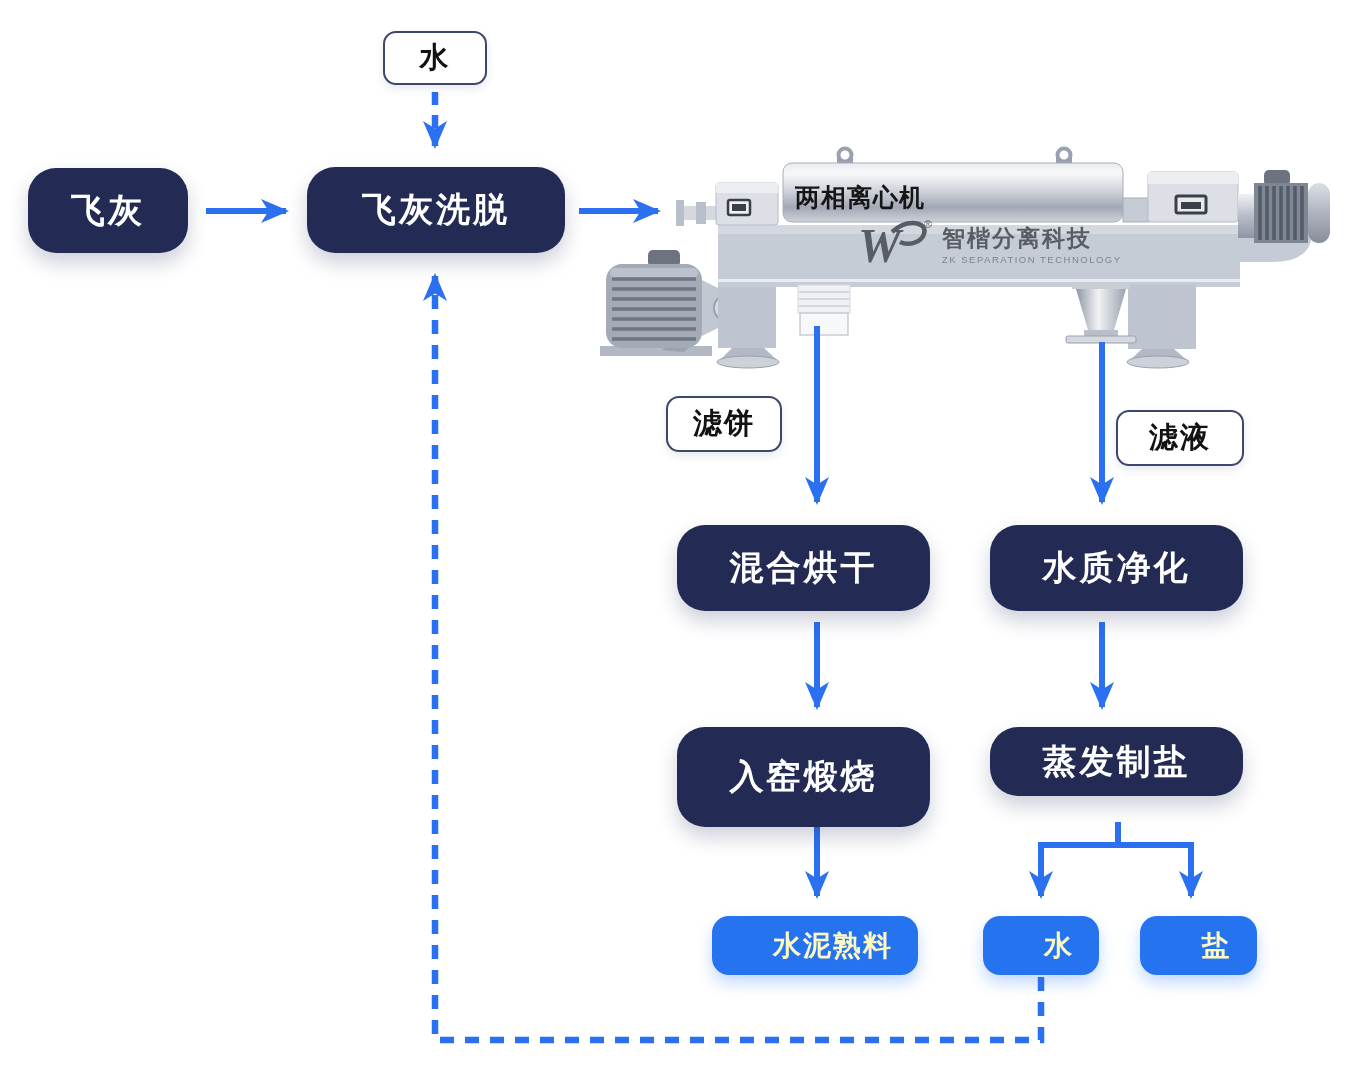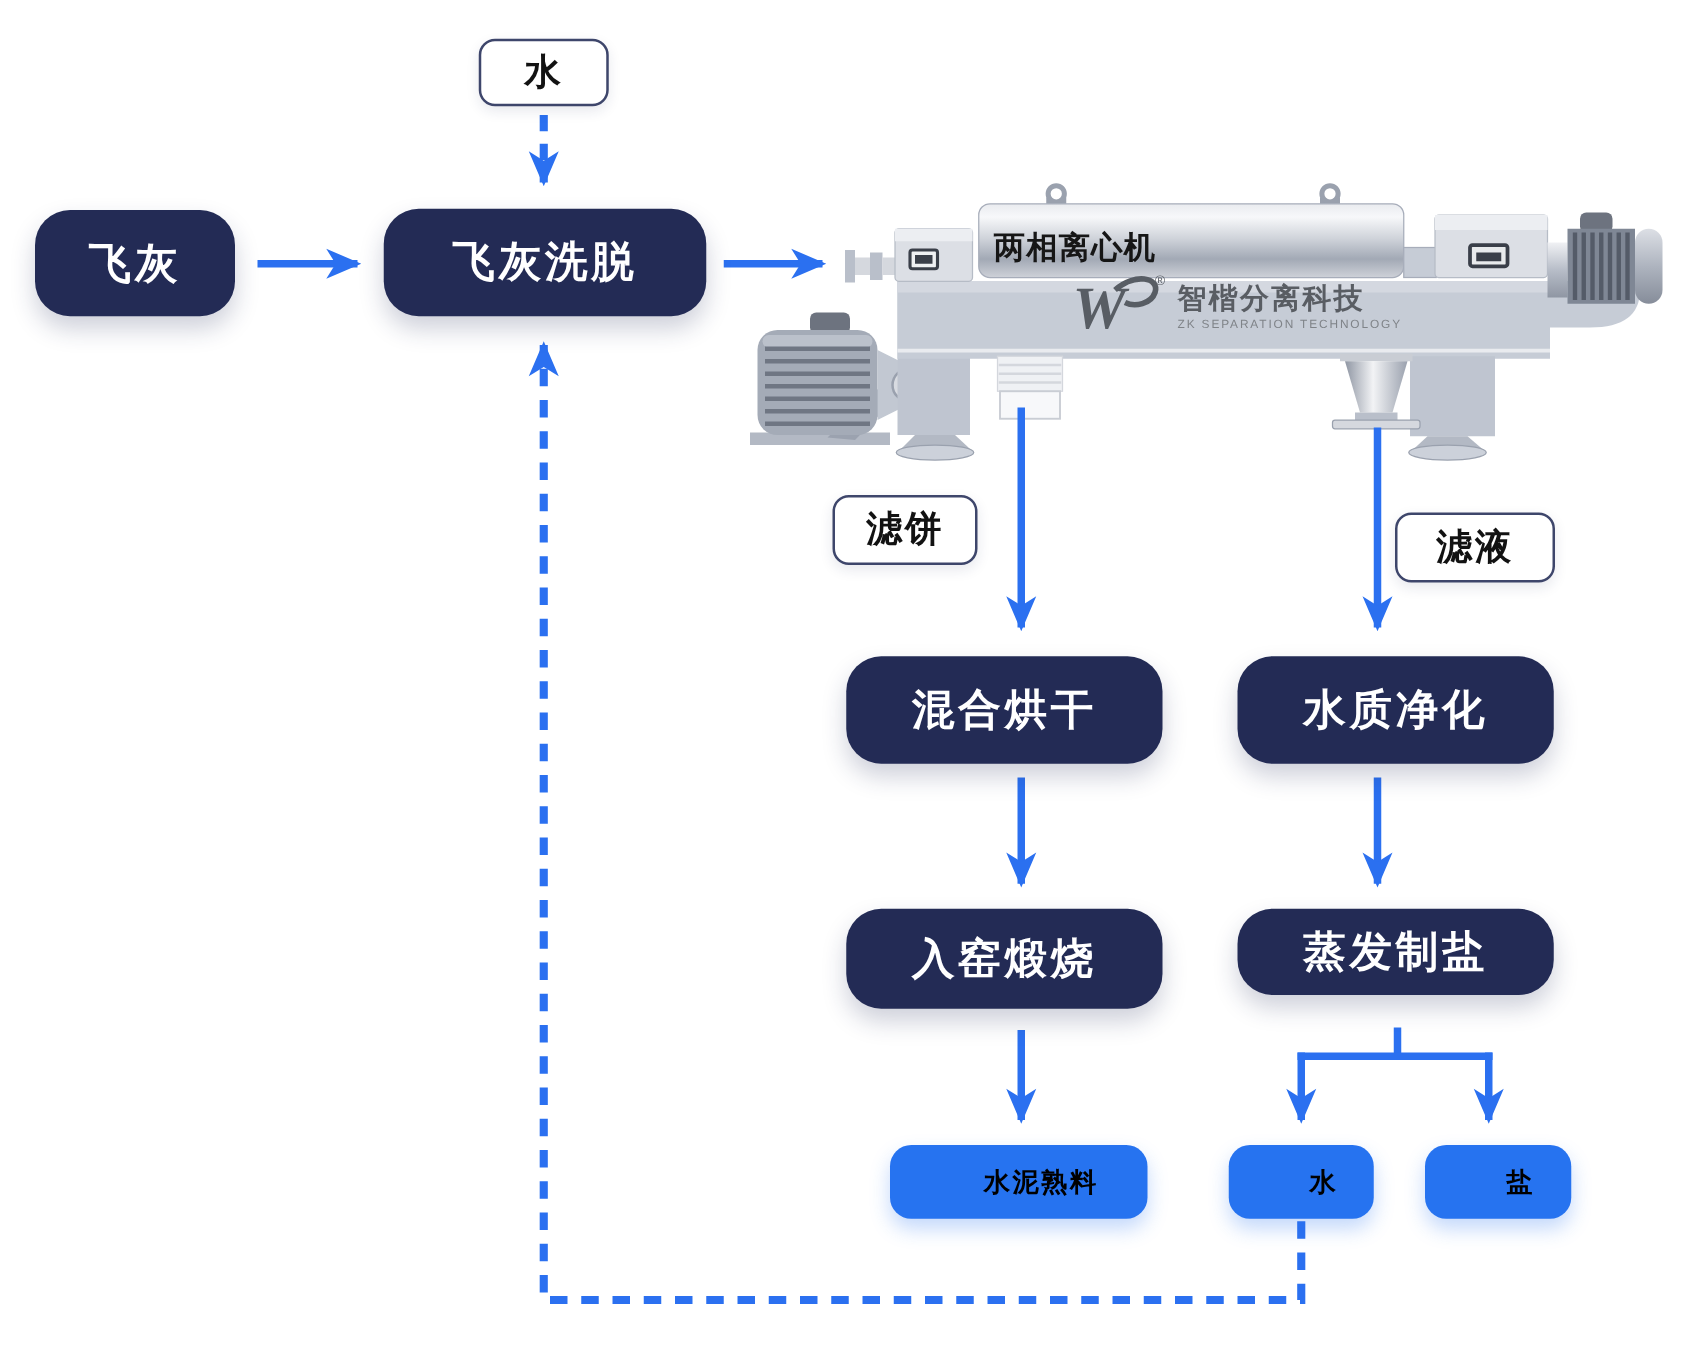--- a/index.html
+++ b/index.html
@@ -17,34 +17,34 @@
     background:#232b55;color:#ffffff;border-radius:28px;
     font-size:34px;font-weight:600;letter-spacing:3px;
     box-shadow:0 10px 20px rgba(34,43,85,.22);
   }
   .node.io{
     background:#ffffff;color:#121212;border:2px solid #3e466b;border-radius:13px;
     font-size:29px;font-weight:600;letter-spacing:2px;
     box-shadow:0 4px 10px rgba(34,43,85,.10);
   }
   .node.product{
-    background:#2673f0;color:#000000;border-radius:17px;
-    font-size:21px;font-weight:600;letter-spacing:2px;
+    background:#2673f0;color:#fef9c3;border-radius:17px;
+    font-size:28px;font-weight:600;letter-spacing:2px;
     box-shadow:0 8px 16px rgba(38,115,240,.28);
     padding-left:36px;
   }
   
   .n-water-in{left:383px;top:31px;width:104px;height:54px;}
   .n-fly-ash{left:28px;top:168px;width:160px;height:85px;}
   .n-ash-washing{left:307px;top:167px;width:258px;height:86px;}
   .n-filter-cake{left:666px;top:396px;width:116px;height:56px;}
   .n-filtrate{left:1116px;top:396px;width:128px;height:56px;margin-top:14px;}
   .n-mixed-drying{left:677px;top:525px;width:253px;height:86px;}
   .n-water-purification{left:990px;top:525px;width:253px;height:86px;}
-  .n-kiln-calcination{left:677px;top:727px;width:253px;height:80px;}
+  .n-kiln-calcination{left:677px;top:727px;width:253px;height:100px;}
   .n-evaporation{left:990px;top:727px;width:253px;height:69px;}
   .n-cement-clinker{left:712px;top:916px;width:206px;height:59px;}
   .n-water-out{left:983px;top:916px;width:116px;height:59px;}
   .n-salt{left:1140px;top:916px;width:117px;height:59px;}
   
   .drum-label{
     position:absolute;left:795px;top:181px;width:320px;z-index:3;
     text-align:left;font-size:25px;font-weight:700;color:#161616;letter-spacing:1px;
   }
   .brand{

